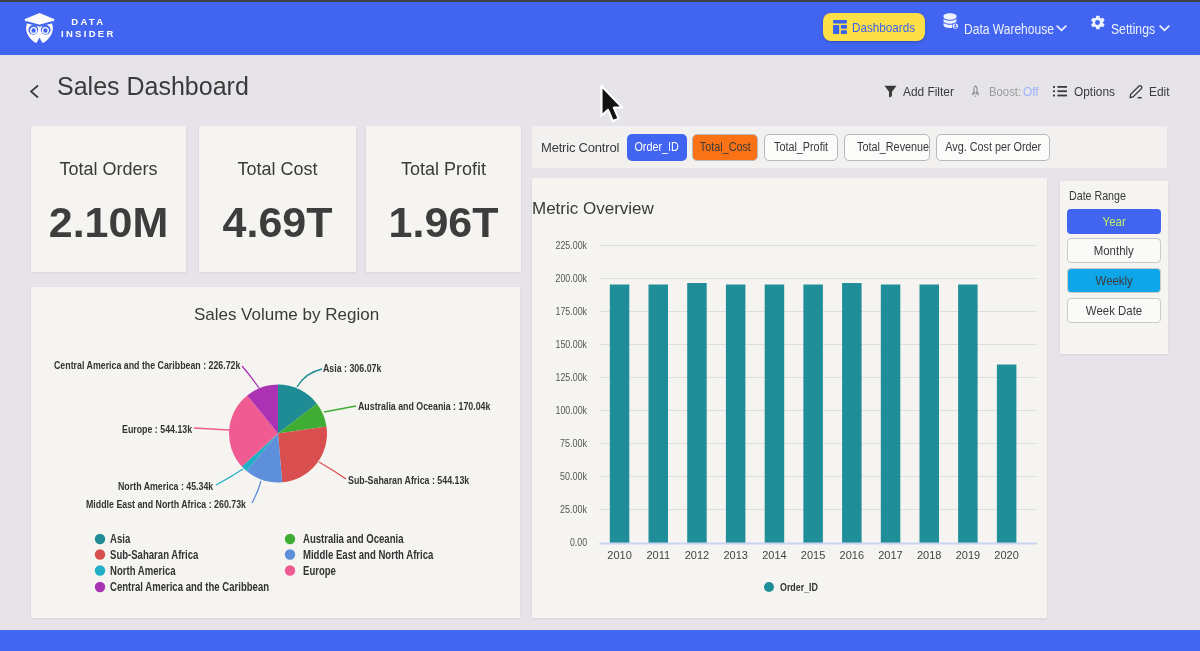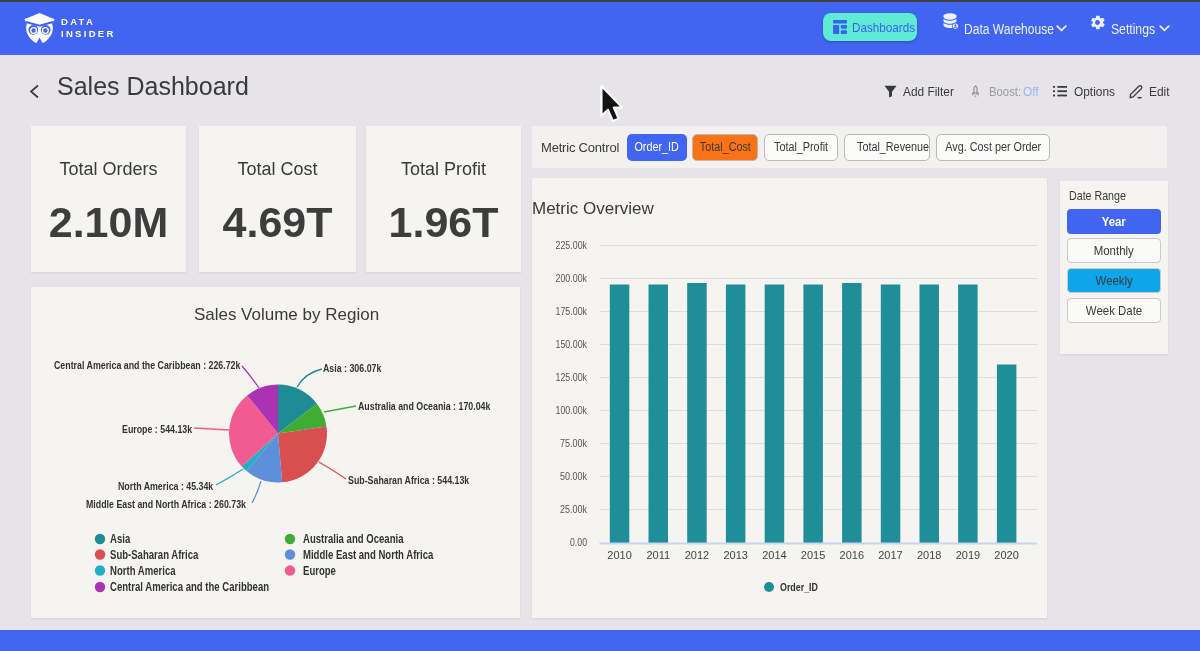--- a/index.html
+++ b/index.html
@@ -18,23 +18,23 @@
 <div class="abs" style="left:0;top:2px;width:1200px;height:53px;background:#4165F0;">
 
   <svg class="abs" style="left:24px;top:9px;" width="31" height="33" viewBox="0 0 40 42.5">
     <path fill="#FCFCFC" d="M20,2.5 L39.5,10.5 L36.2,16.4 C38.8,23 36.6,31.5 29.6,37.6 C27.2,39.8 24.6,41.2 23.6,40.9 L20,34.3 L16.4,40.9 C15.4,41.2 12.8,39.8 10.4,37.6 C3.4,31.5 1.2,23 3.8,16.4 L0.5,10.5 Z"></path>
     <path d="M2.5,14.2 L20,19 L37.5,14.2" fill="none" stroke="#4165F0" stroke-width="2.6"></path>
     <circle cx="12" cy="24.3" r="6.3" fill="#4165F0"></circle>
     <circle cx="28" cy="24.3" r="6.3" fill="#4165F0"></circle>
     <circle cx="12.4" cy="25.1" r="3.7" fill="none" stroke="#FCFCFC" stroke-width="1.8"></circle>
     <circle cx="27.6" cy="25.1" r="3.7" fill="none" stroke="#FCFCFC" stroke-width="1.8"></circle>
   </svg>
-  <div class="abs" style="left:61px;top:14px;color:#fff;font-size:9.5px;font-weight:bold;letter-spacing:2.3px;line-height:12.3px;">DATA<br>INSIDER</div>
-
-  <div class="abs" style="left:823px;top:11px;width:94px;height:28px;background:#5eead4;border-radius:8px;box-shadow:0 1px 3px rgba(0,0,0,0.25);">
+  <div class="abs" style="left:61px;top:14px;color:#fff;font-size:9.5px;font-weight:bold;letter-spacing:2.3px;line-height:12.3px;text-align:center;">DATA<br>INSIDER</div>
+
+  <div class="abs" style="left:823px;top:11px;width:102px;height:28px;background:#fde047;border-radius:8px;box-shadow:0 1px 3px rgba(0,0,0,0.25);">
     <svg class="abs" style="left:10px;top:7px;" width="14" height="14" viewBox="0 0 14 14">
       <rect x="0" y="0" width="14" height="3.4" rx="0.8" fill="#3B62EE"></rect>
       <rect x="0" y="5" width="6.2" height="9" rx="0.8" fill="#3B62EE"></rect>
       <rect x="7.8" y="5" width="6.2" height="3.8" rx="0.8" fill="#3B62EE"></rect>
       <rect x="7.8" y="10.2" width="6.2" height="3.8" rx="0.8" fill="#3B62EE"></rect>
     </svg>
     <div class="abs" style="left:29px;top:7px;color:#3B62EE;font-size:13px;transform:scaleX(0.9);transform-origin:0 50%;">Dashboards</div>
   </div>
 
   <svg class="abs" style="left:943px;top:11px;" width="16" height="17" viewBox="0 0 16 17">
@@ -112,21 +112,21 @@
 <div class="abs" style="left:936px;top:133.5px;width:114px;height:27px;line-height:25px;text-align:center;background:#FBFBFA;border:1px solid #B9B9B9;border-radius:5px;color:#3A3A3A;font-size:12px;"><span style="display:inline-block;transform:scaleX(0.9);">Avg. Cost per Order</span></div>
 
 <div class="card" style="left:532px;top:178px;width:515px;height:440px;"></div>
 <div class="abs" style="left:532px;top:199px;width:411px;font-size:17px;color:#3A3A3A;">Metric Overview</div>
 
 <div class="card" style="left:31px;top:287px;width:489px;height:331px;"></div>
 <div class="abs" style="left:31px;top:305px;width:489px;text-align:center;font-size:17px;color:#3A3A3A;margin-left:11px;">Sales Volume by Region</div>
 
 <div class="card" style="left:1060px;top:181px;width:108px;height:173px;"></div>
 <div class="abs" style="left:1069px;top:188px;font-size:13px;color:#3A3A3A;transform:scaleX(0.82);transform-origin:0 50%;">Date Range</div>
-<div class="abs" style="left:1067px;top:209px;width:94px;height:25px;line-height:25px;text-align:center;background:#4165F0;border-radius:4px;color:#ffffff;font-size:13px;font-weight:bold;"><span style="display:inline-block;transform:scaleX(0.88);">Year</span></div>
+<div class="abs" style="left:1067px;top:209px;width:94px;height:25px;line-height:25px;text-align:center;background:#4165F0;border-radius:4px;color:#bef264;font-size:13px;"><span style="display:inline-block;transform:scaleX(0.88);">Year</span></div>
 <div class="abs" style="left:1067px;top:238px;width:94px;height:25px;line-height:23px;text-align:center;background:#FAFAF8;border:1px solid #C9C9C9;border-radius:4px;color:#3A3A3A;font-size:13px;"><span style="display:inline-block;transform:scaleX(0.88);">Monthly</span></div>
 <div class="abs" style="left:1067px;top:268px;width:94px;height:25px;line-height:23px;text-align:center;background:#0ea5e9;border:1px solid #C9C9C9;border-radius:4px;color:#3A3A3A;font-size:13px;"><span style="display:inline-block;transform:scaleX(0.88);">Weekly</span></div>
 <div class="abs" style="left:1067px;top:298px;width:94px;height:25px;line-height:23px;text-align:center;background:#FAFAF8;border:1px solid #C9C9C9;border-radius:4px;color:#3A3A3A;font-size:13px;"><span style="display:inline-block;transform:scaleX(0.88);">Week Date</span></div>
 
 <svg class="abs" style="left:532px;top:178px;" width="515" height="440" viewBox="0 0 515 440">
 
   <g stroke="#DEDEDE" stroke-width="1">
     <line x1="67.5" y1="67.5" x2="505" y2="67.5"></line>
     <line x1="67.5" y1="100.5" x2="505" y2="100.5"></line>
     <line x1="67.5" y1="133.5" x2="505" y2="133.5"></line>

